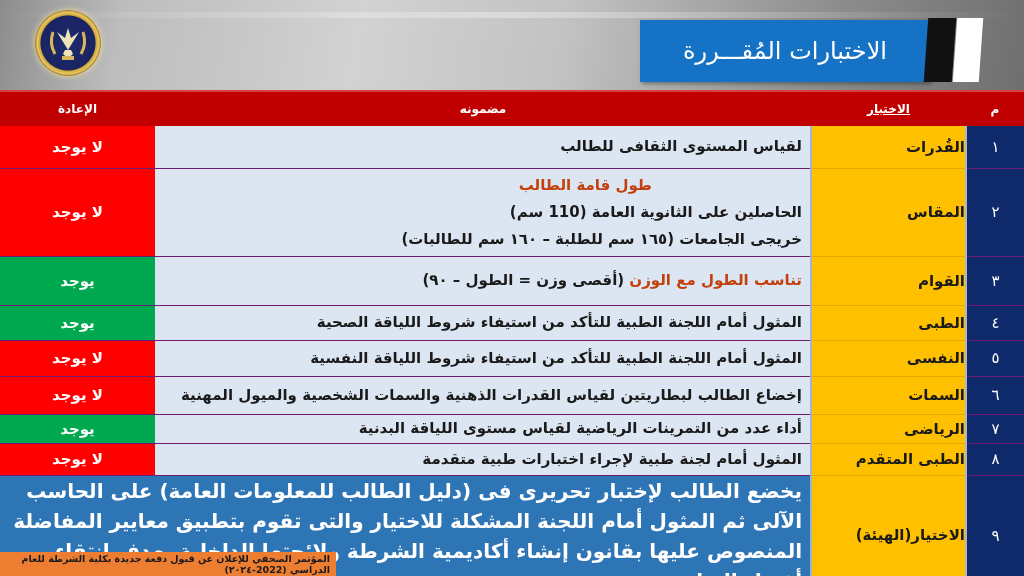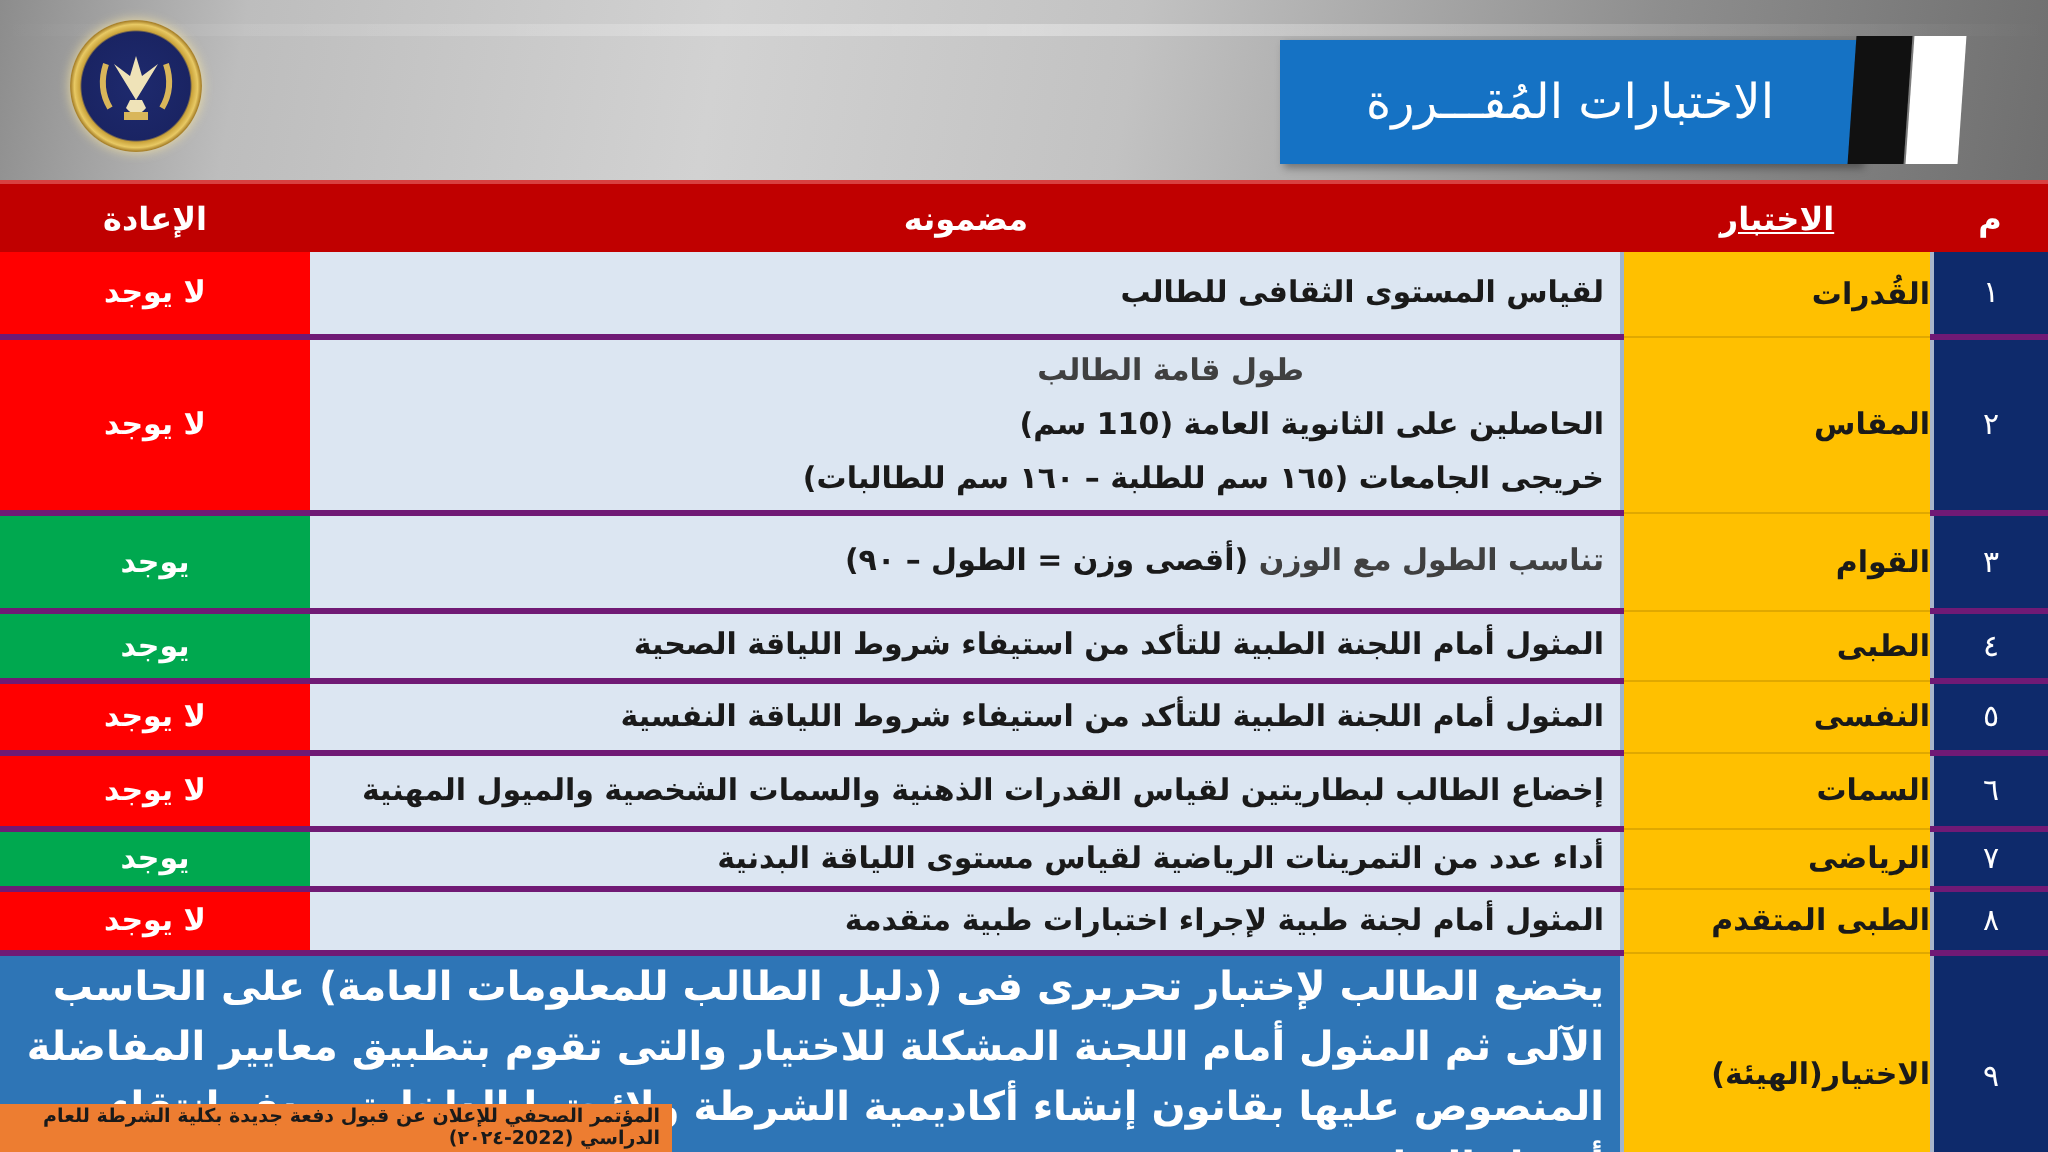--- a/index.html
+++ b/index.html
@@ -37,34 +37,34 @@
   }
   .stripe-white {
     position: absolute; left: 955px; top: 18px; width: 26px; height: 64px;
     background: #ffffff; transform: skewX(-4deg);
   }
   table.tests {
     position: absolute; left: 0; top: 90px; width: 1024px; height: 486px;
     border-collapse: collapse; direction: rtl; table-layout: fixed;
   }
   table.tests th {
-    background: #c00000; color: #ffffff; font-weight: bold; font-size: 16px;
+    background: #c00000; color: #ffffff; font-weight: bold; font-size: 12px;
     height: 35px; border-top: 2px solid #d84040;
   }
   table.tests td {
-    border-bottom: 3px solid #701a75; font-size: 15px; font-weight: bold;
+    border-bottom: 1px solid #701a75; font-size: 15px; font-weight: bold;
     color: #1a1a1a; vertical-align: middle;
   }
   .c-num { width: 58px; background: #0e2a6b; color: #ffffff !important; text-align: center; font-weight: normal !important; border-left: 2px solid #a9b6cc; }
   .c-test { width: 155px; background: #ffc000; text-align: right; border-bottom: 1px solid #e0a800 !important; }
   .c-content { background: #dce6f2; text-align: right; padding-right: 8px; line-height: 27px; border-right: 2px solid #9fb4cf; }
   .c-repeat { width: 155px; text-align: center; color: #ffffff !important; }
   .no { background: #ff0000; }
   .yes { background: #00a84f; }
-  .red-text { color: #404040; }
+  .red-text { color: #c2410c; }
   .last-row .c-content { background: #2e75b6; color: #ffffff; font-size: 20px; padding-left: 6px; line-height: 30px; border-bottom: none; }
   .last-row .c-num { border-bottom: none; }
   .footer-note {
     position: absolute; left: 0; top: 552px; width: 336px; height: 24px;
     background: #ed7d31; color: #1a1a1a;
     font-size: 9.5px; font-weight: bold; direction: rtl;
     display: flex; align-items: center; justify-content: flex-start; padding-right: 6px;
   }
   th.th-num { width: 58px; }
   th.th-test { width: 155px; text-decoration: underline; }

